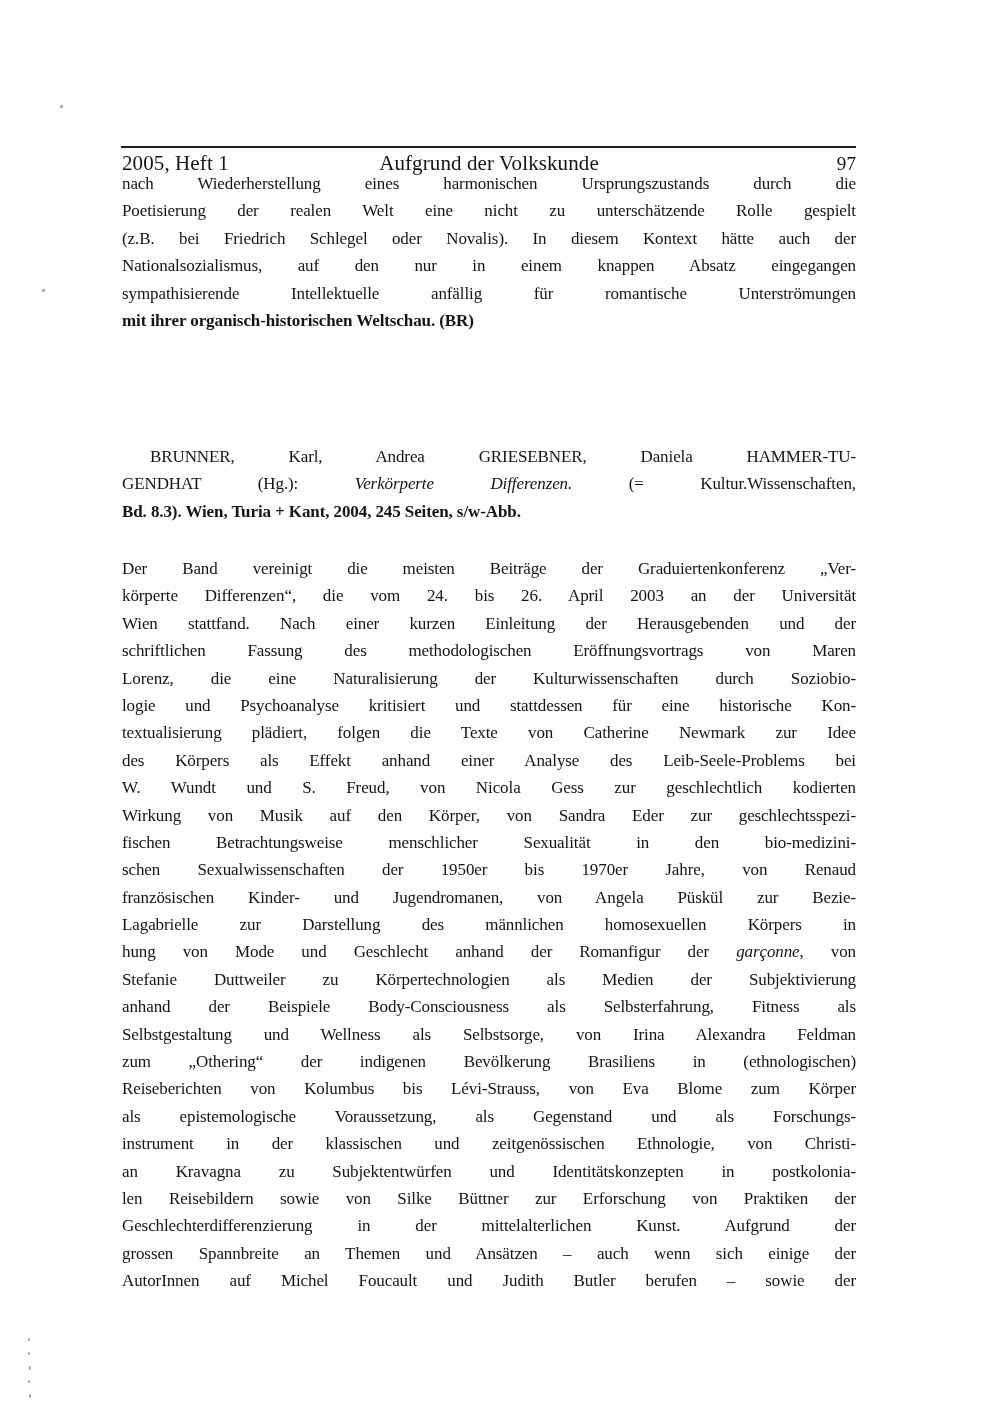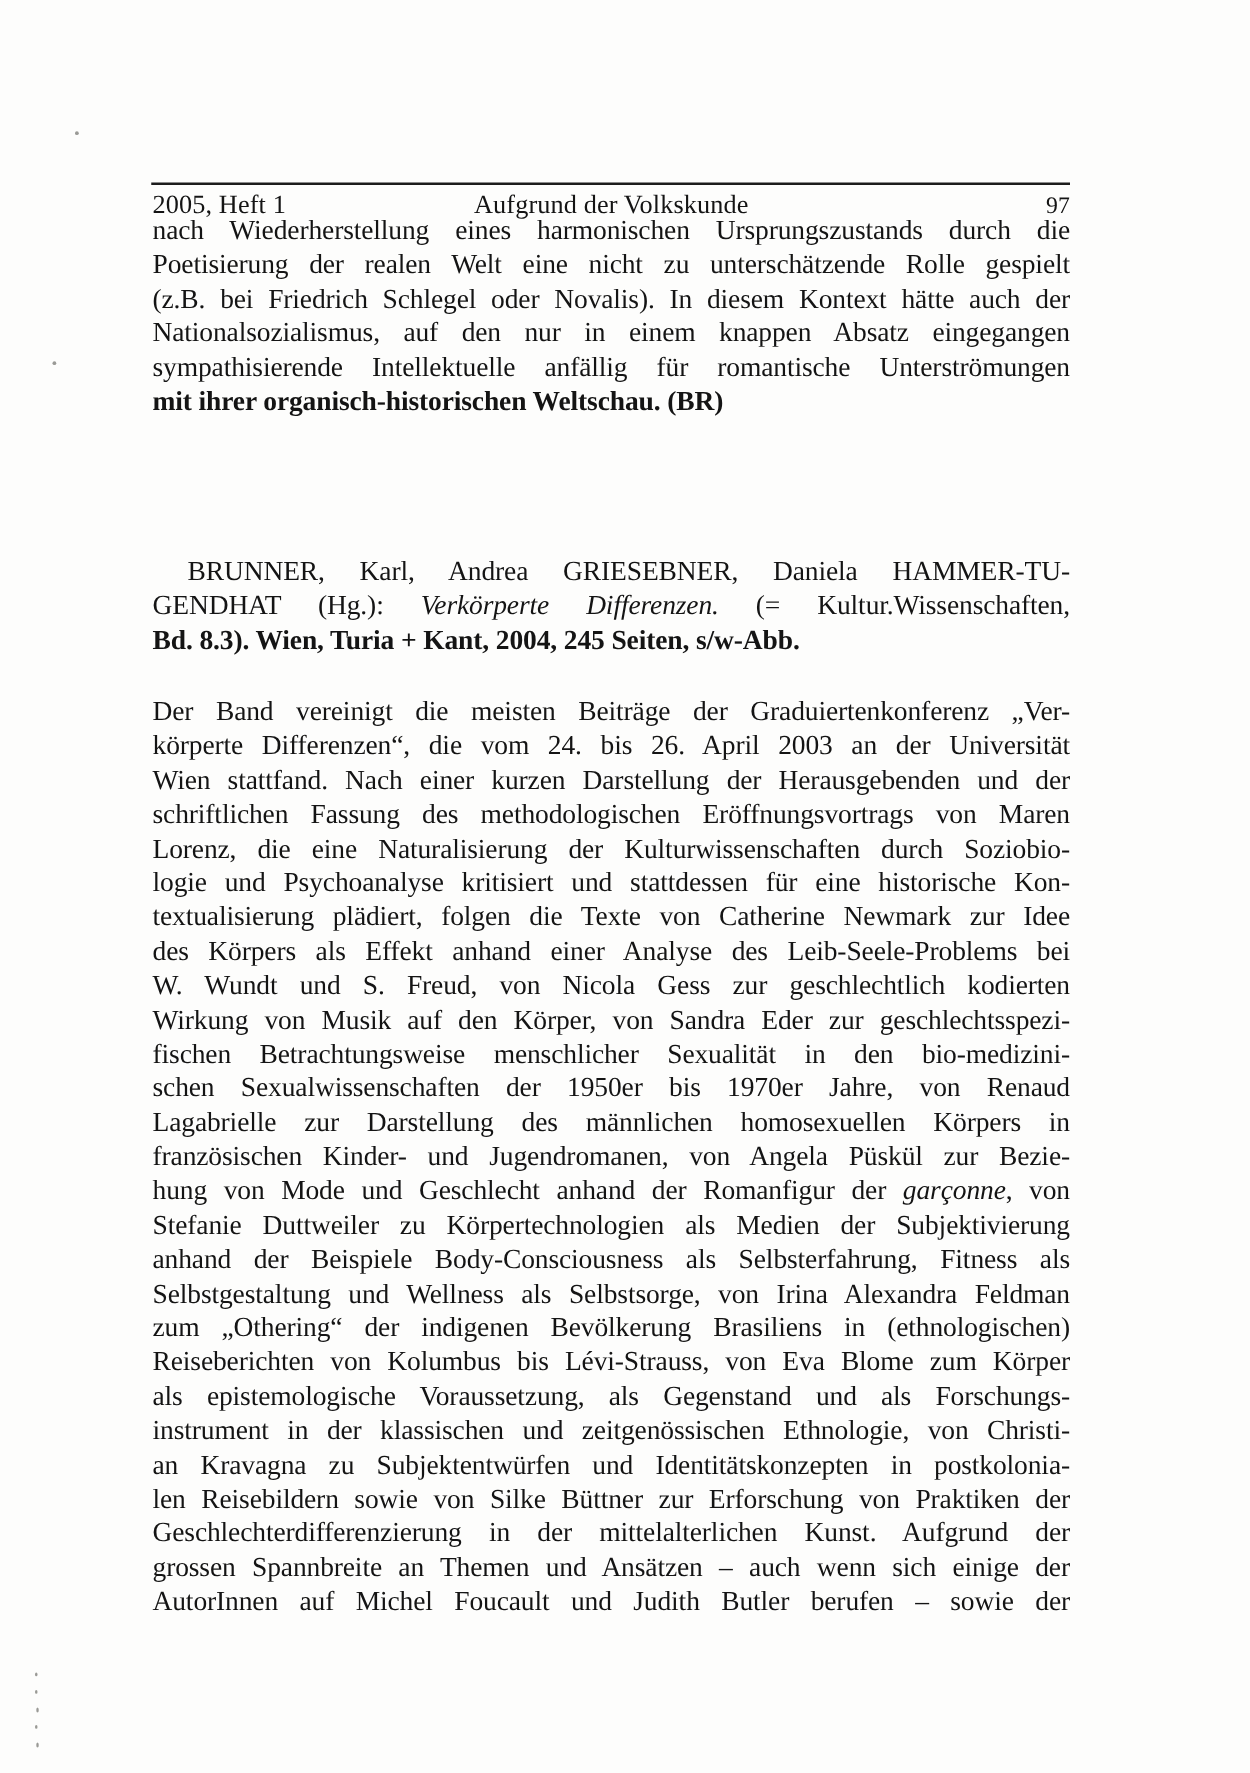--- a/index.html
+++ b/index.html
@@ -26,21 +26,21 @@
   .header .journal { position: absolute; left: 0; right: 0; text-align: center; }
   .header .pageno { font-size: 19px; }
   .rule {
     position: absolute;
     left: 121px; top: 146px; width: 735px; height: 2px;
     background: #1c1c1c;
   }
   .textblock {
     position: absolute;
     left: 122px; width: 734px;
-    font-size: 22px;
+    font-size: 17px;
     letter-spacing: -0.1px;
     line-height: 27.4px;
   }
   .tb-review-end  { top: 170px; }
   .tb-citation    { top: 443px; }
   .tb-review-body { top: 555px; }
   .line {
     white-space: nowrap;
     text-align: justify;
     text-align-last: justify;
@@ -79,32 +79,32 @@
 
   <div class="textblock tb-citation">
       <div class="line indent"><span>BRUNNER, Karl, Andrea GRIESEBNER, Daniela HAMMER-TU-</span></div>
       <div class="line"><span>GENDHAT (Hg.): </span><span class="it">Verkörperte Differenzen.</span><span> (= Kultur.Wissenschaften,</span></div>
       <div class="line endline"><span>Bd. 8.3). Wien, Turia + Kant, 2004, 245 Seiten, s/w-Abb.</span></div>
     </div>
 
   <div class="textblock tb-review-body">
       <div class="line"><span>Der Band vereinigt die meisten Beiträge der Graduiertenkonferenz „Ver-</span></div>
       <div class="line"><span>körperte Differenzen“, die vom 24. bis 26. April 2003 an der Universität</span></div>
-      <div class="line"><span>Wien stattfand. Nach einer kurzen Darstellung der Herausgebenden und der</span></div>
+      <div class="line"><span>Wien stattfand. Nach einer kurzen Einleitung der Herausgebenden und der</span></div>
       <div class="line"><span>schriftlichen Fassung des methodologischen Eröffnungsvortrags von Maren</span></div>
       <div class="line"><span>Lorenz, die eine Naturalisierung der Kulturwissenschaften durch Soziobio-</span></div>
       <div class="line"><span>logie und Psychoanalyse kritisiert und stattdessen für eine historische Kon-</span></div>
       <div class="line"><span>textualisierung plädiert, folgen die Texte von Catherine Newmark zur Idee</span></div>
       <div class="line"><span>des Körpers als Effekt anhand einer Analyse des Leib-Seele-Problems bei</span></div>
       <div class="line"><span>W. Wundt und S. Freud, von Nicola Gess zur geschlechtlich kodierten</span></div>
       <div class="line"><span>Wirkung von Musik auf den Körper, von Sandra Eder zur geschlechtsspezi-</span></div>
       <div class="line"><span>fischen Betrachtungsweise menschlicher Sexualität in den bio-medizini-</span></div>
       <div class="line"><span>schen Sexualwissenschaften der 1950er bis 1970er Jahre, von Renaud</span></div>
+      <div class="line"><span>französischen Kinder- und Jugendromanen, von Angela Püskül zur Bezie-</span></div>
       <div class="line"><span>Lagabrielle zur Darstellung des männlichen homosexuellen Körpers in</span></div>
-      <div class="line"><span>französischen Kinder- und Jugendromanen, von Angela Püskül zur Bezie-</span></div>
       <div class="line"><span>hung von Mode und Geschlecht anhand der Romanfigur der </span><span class="it">garçonne</span><span>, von</span></div>
       <div class="line"><span>Stefanie Duttweiler zu Körpertechnologien als Medien der Subjektivierung</span></div>
       <div class="line"><span>anhand der Beispiele Body-Consciousness als Selbsterfahrung, Fitness als</span></div>
       <div class="line"><span>Selbstgestaltung und Wellness als Selbstsorge, von Irina Alexandra Feldman</span></div>
       <div class="line"><span>zum „Othering“ der indigenen Bevölkerung Brasiliens in (ethnologischen)</span></div>
       <div class="line"><span>Reiseberichten von Kolumbus bis Lévi-Strauss, von Eva Blome zum Körper</span></div>
       <div class="line"><span>als epistemologische Voraussetzung, als Gegenstand und als Forschungs-</span></div>
       <div class="line"><span>instrument in der klassischen und zeitgenössischen Ethnologie, von Christi-</span></div>
       <div class="line"><span>an Kravagna zu Subjektentwürfen und Identitätskonzepten in postkolonia-</span></div>
       <div class="line"><span>len Reisebildern sowie von Silke Büttner zur Erforschung von Praktiken der</span></div>

